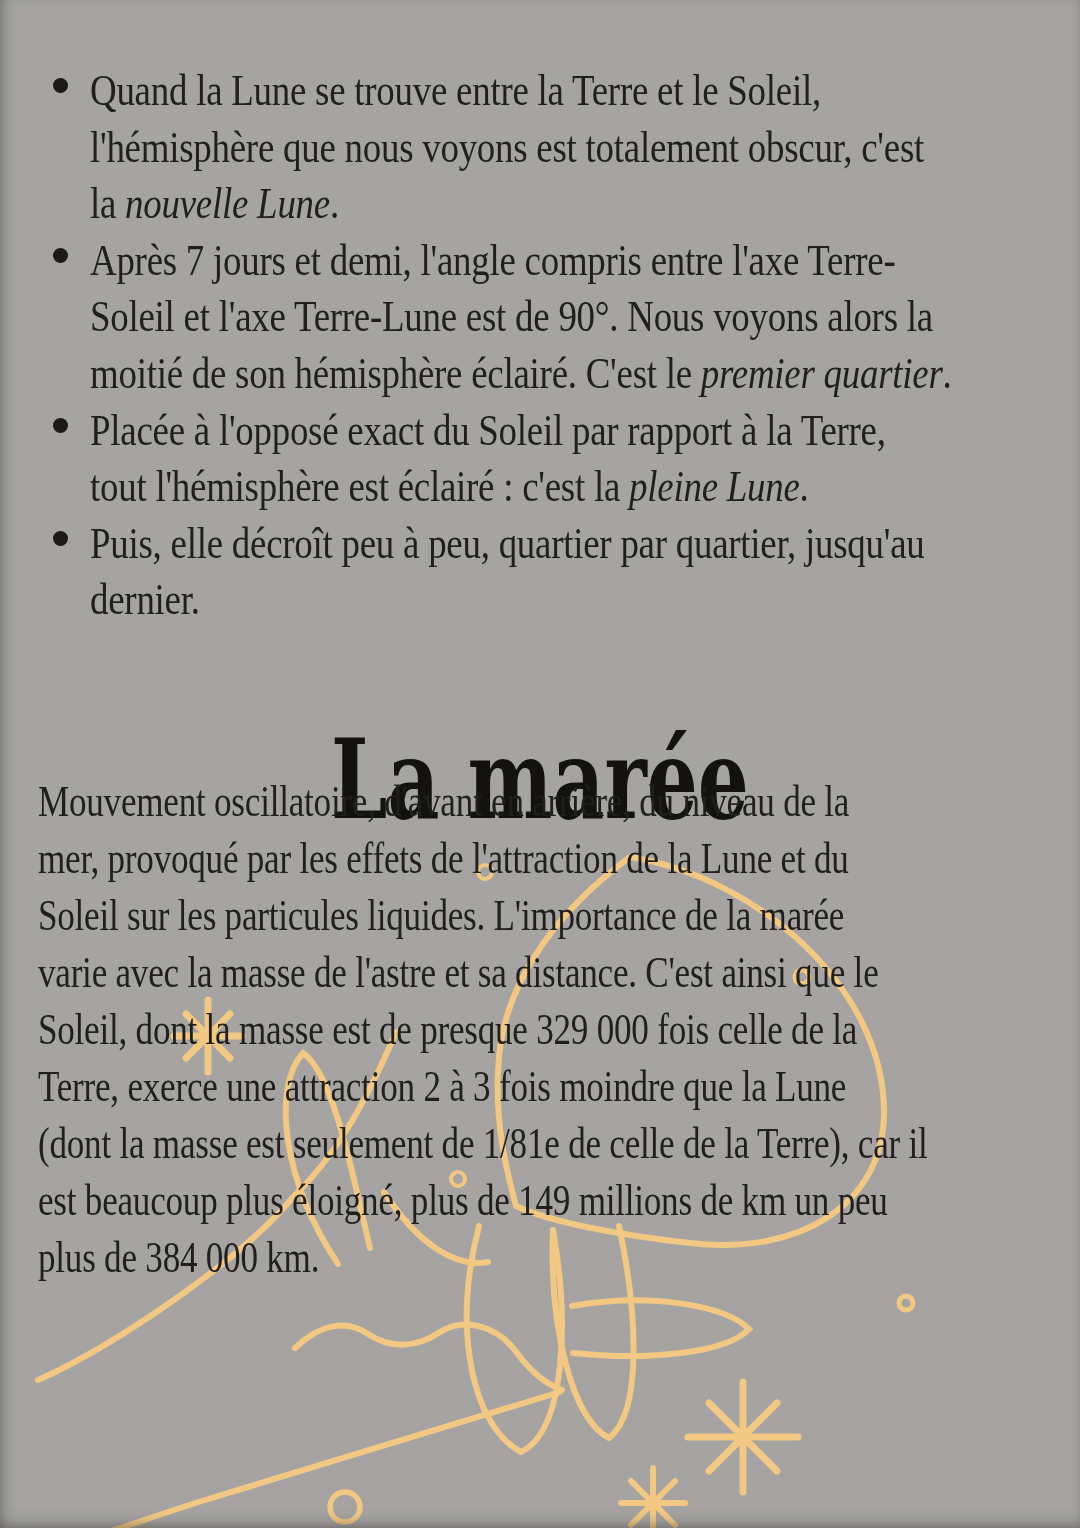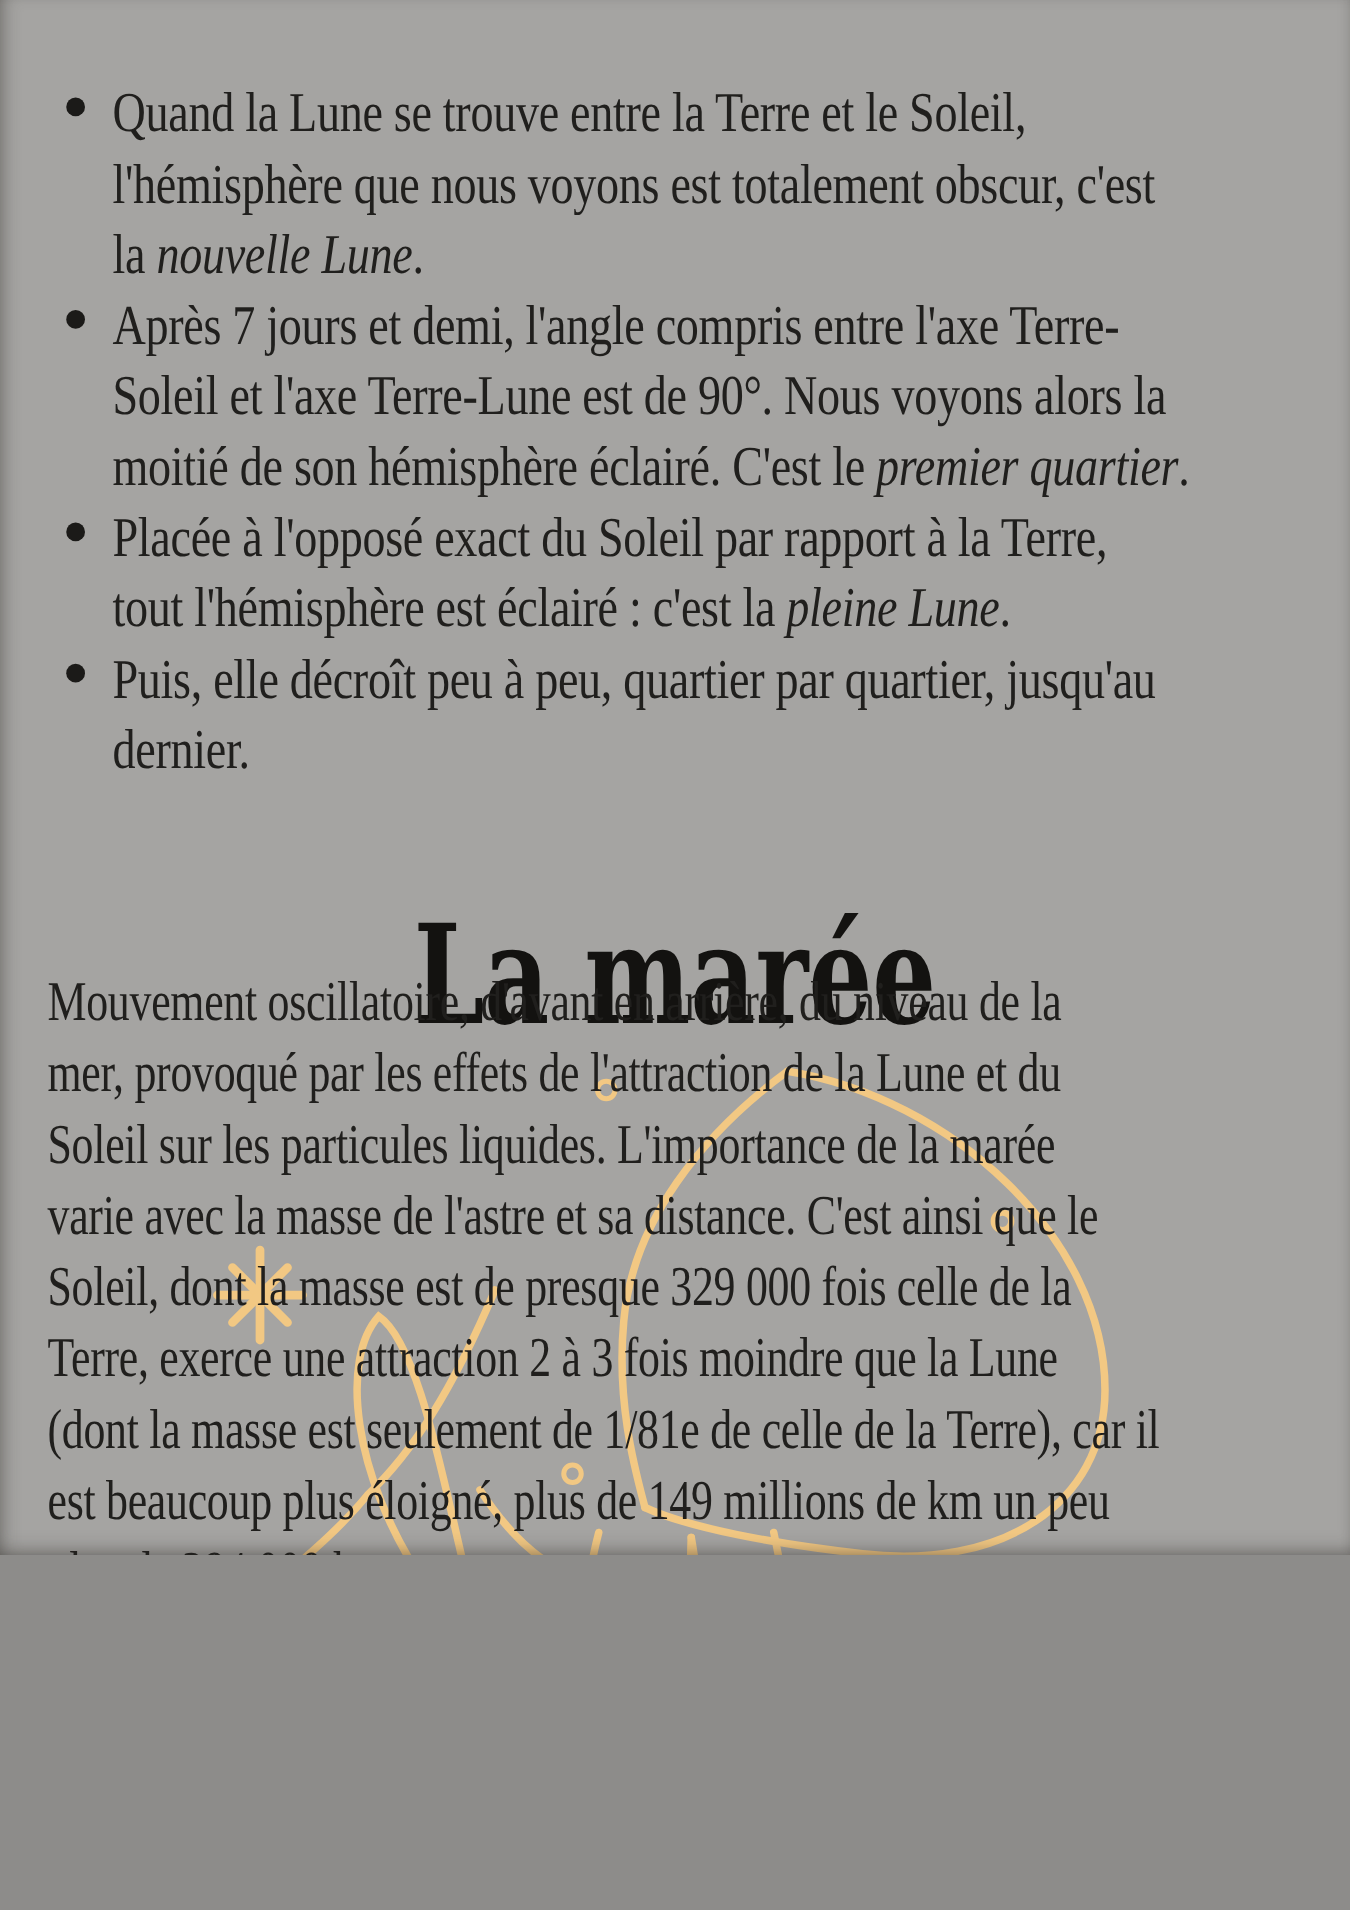--- a/index.html
+++ b/index.html
@@ -1,18 +1,18 @@
 <!DOCTYPE html>
 <html><head>
 <meta charset="utf-8">
 <style>
   html,body{margin:0;padding:0;background:#8d8c8a;}
   .page{
     position:relative;
-    width:1080px;height:1244px;
+    width:1080px;height:1528px;
     margin:0 auto;
     background:#a5a4a2;
     overflow:hidden;
     font-family:"Liberation Serif", serif;
     color:#201f1d;
     text-decoration:underline;
   }
   .decor-svg{position:absolute;inset:0;z-index:0;}
   .textlayer{position:absolute;inset:0;z-index:2;}
   .vignette{

